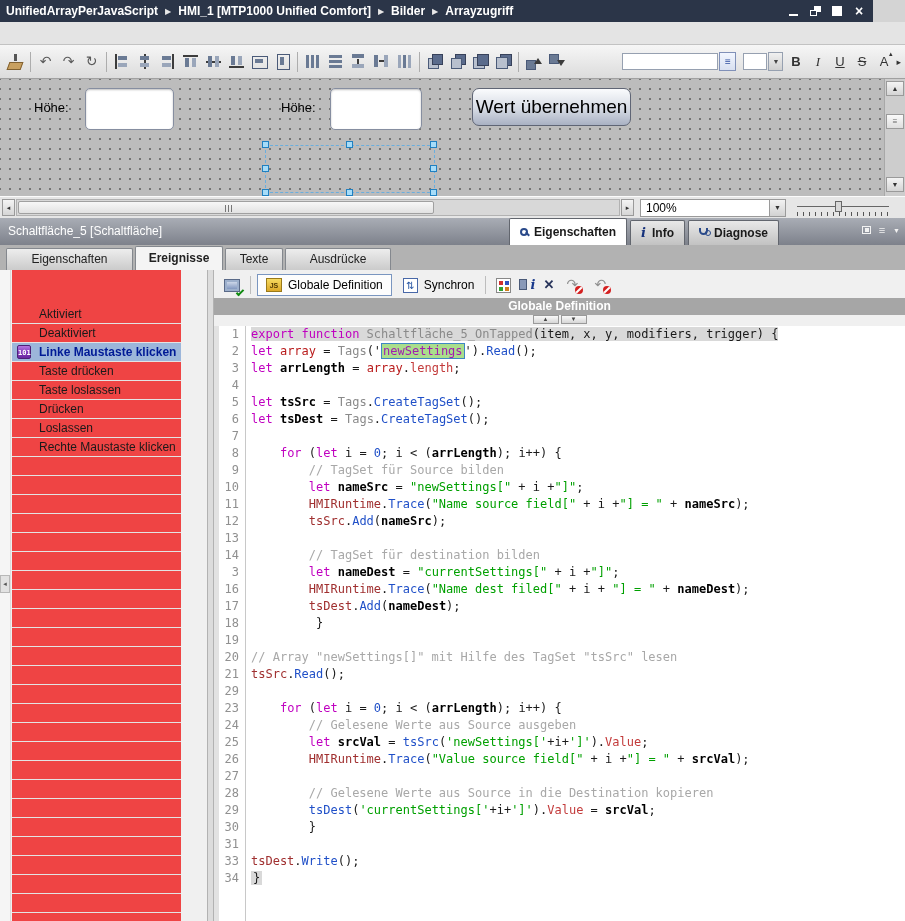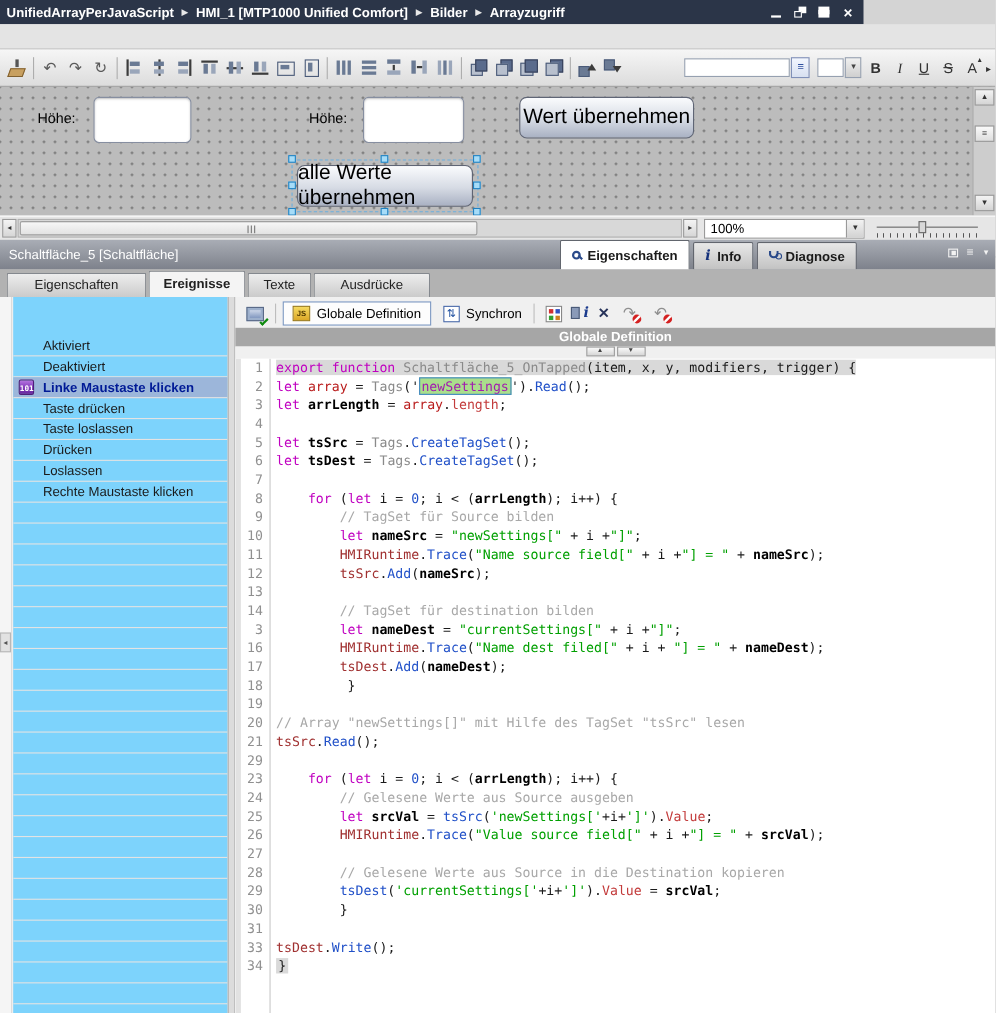--- a/index.html
+++ b/index.html
@@ -1,20 +1,20 @@
 <!DOCTYPE html>
 <html><head>
 <meta charset="utf-8">
 <style>
   html,body{margin:0;padding:0;background:#d4d4d4;}
   *{box-sizing:border-box;}
   .app{position:relative;width:905px;height:921px;background:#d4d4d4;font-family:"Liberation Sans",sans-serif;font-size:12px;color:#1a1a1a;overflow:hidden;}
 
   
-  .titlebar{position:absolute;left:0;top:0;width:785px;height:22px;background:#2b3548;color:#fff;display:flex;align-items:center;}
+  .titlebar{position:absolute;left:0;top:0;width:873px;height:22px;background:#2b3548;color:#fff;display:flex;align-items:center;}
   .crumbs{display:flex;align-items:center;padding-left:6px;}
   .crumb{font-weight:700;font-size:12px;white-space:nowrap;}
   .crumb-sep{font-size:8px;color:#e8e8e8;margin:0 7px;}
   .wctrl{margin-left:auto;display:flex;align-items:center;padding-right:3px;}
   .wbtn{width:22px;height:18px;display:flex;align-items:center;justify-content:center;color:#fff;}
   .ic-min{width:9px;height:2px;background:#fff;margin-top:7px;}
   .ic-rest{position:relative;width:11px;height:10px;}
   .ic-rest::before{content:"";position:absolute;right:0;top:0;width:7px;height:6px;background:#fff;}
   .ic-rest::after{content:"";position:absolute;left:0;bottom:0;width:5px;height:4px;border:1px solid #fff;background:#2b3548;}
   .ic-max{width:10px;height:7px;background:#fff;box-shadow:0 -3px 0 0 #fff;margin-top:3px;}
@@ -125,21 +125,21 @@
 
   .subtabs{position:absolute;top:245px;left:0;width:905px;height:25px;background:#b2b2b2;display:flex;align-items:flex-end;padding-left:6px;}
   .stab{height:22px;line-height:21px;text-align:center;border:1px solid #84888e;border-bottom:none;border-radius:2px 2px 0 0;background:linear-gradient(#ededed,#cbcbcb);color:#222;margin-right:2px;}
   .stab.active{background:#f4f4f4;font-weight:700;height:24px;line-height:23px;}
   .st1{width:127px;} .st2{width:88px;} .st3{width:58px;} .st4{width:106px;}
 
   
   .content{position:absolute;top:270px;left:0;width:905px;height:651px;background:#f0f0f0;}
   .lstrip{position:absolute;left:0;top:0;width:11px;height:651px;background:#f5f5f5;border-right:1px solid #dcdcdc;}
   .lcollapse{position:absolute;left:0px;top:305px;width:10px;height:18px;background:#e2e2e2;border:1px solid #b8b8b8;font-size:7px;color:#555;display:flex;align-items:center;justify-content:center;}
-  .epanel{position:absolute;left:12px;top:0;width:195px;height:651px;background:#7dd3fc;overflow:hidden;}
+  .epanel{position:absolute;left:12px;top:0;width:169px;height:651px;background:#ef4444;overflow:hidden;}
   .ev-rows{position:absolute;top:35px;left:0;right:0;}
   .ev-row{height:19px;border-bottom:1px solid #e3e3e3;display:flex;align-items:center;padding-left:27px;position:relative;color:#1a1a1a;font-size:12px;}
   .ev-row.sel{background:#9cb6da;color:#001a96;font-weight:700;}
   .ev-ic{position:absolute;left:5px;top:2px;width:14px;height:14px;background:linear-gradient(#b575e0 0%,#8a42c0 45%,#6a28a0 100%);border:1px solid #4e1f78;border-radius:2px;color:#fff;font-size:7px;line-height:14px;text-align:center;font-family:"DejaVu Sans Mono",monospace;}
   .ev-ic::after{content:"101";}
   .divider{position:absolute;left:207px;top:0;width:7px;height:651px;background:#dcdcdc;border-left:1px solid #b2b2b2;border-right:1px solid #b2b2b2;}
   .editor{position:absolute;left:214px;top:0;width:691px;height:651px;background:#f0f0f0;}
 
   .ed-toolbar{position:absolute;top:2px;left:0;width:691px;height:26px;display:flex;align-items:center;padding-left:6px;}
   .edt-sep{width:1px;height:18px;background:#bdbdbd;margin:0 6px;}
@@ -266,21 +266,20 @@
     <span class="toverflow">▸</span>
   </div>
 
   <div class="canvas">
     <span class="clabel" style="left:34px;top:21px;">Höhe:</span>
     <div class="cinput" style="left:85px;top:9px;width:89px;height:42px;"></div>
     <span class="clabel" style="left:281px;top:21px;">Höhe:</span>
     <div class="cinput" style="left:330px;top:9px;width:92px;height:42px;"></div>
     <div class="cbtn" style="left:472px;top:9px;width:159px;height:38px;">Wert übernehmen</div>
     <div class="sel-outline"></div>
-    <div class="cbtn" style="left:270px;top:71px;width:160px;height:38px;">alle Werte übernehmen</div>
     <span class="hnd" style="left:262px;top:62px;"></span>
     <span class="hnd" style="left:346px;top:62px;"></span>
     <span class="hnd" style="left:430px;top:62px;"></span>
     <span class="hnd" style="left:262px;top:86px;"></span>
     <span class="hnd" style="left:430px;top:86px;"></span>
     <span class="hnd" style="left:262px;top:110px;"></span>
     <span class="hnd" style="left:346px;top:110px;"></span>
     <span class="hnd" style="left:430px;top:110px;"></span>
     <div class="vsb">
       <span class="sbtn" style="top:2px;">▲</span>

